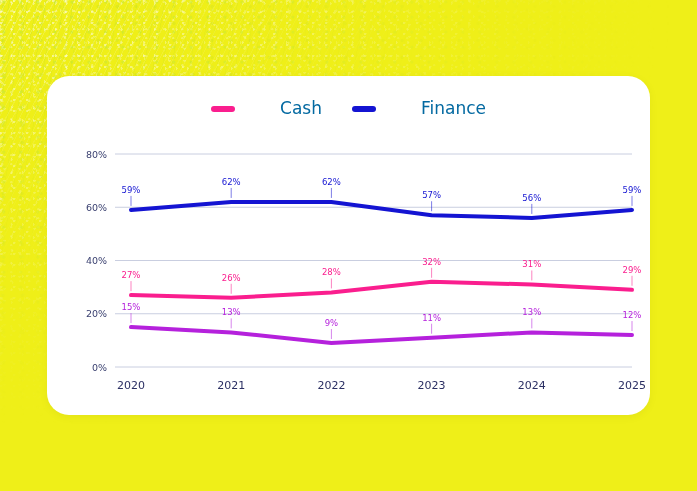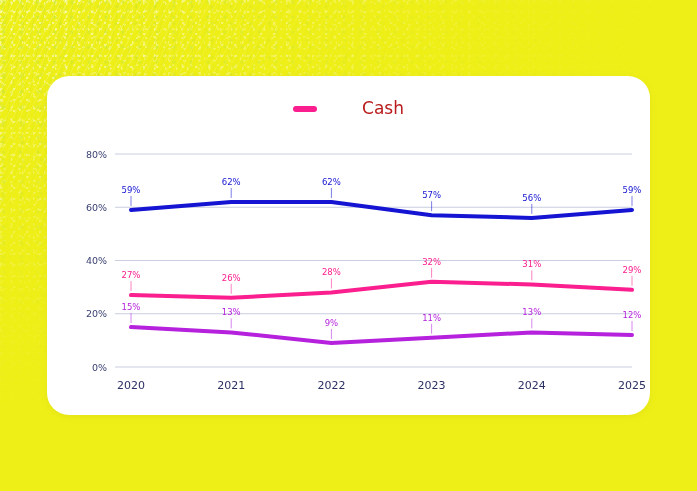--- a/index.html
+++ b/index.html
@@ -84,21 +84,21 @@
     gap: 9px;
   }
   .legend-swatch {
     width: 24px;
     height: 6px;
     border-radius: 3px;
     display: block;
   }
   .legend-label {
     font-size: 17px;
-    color: #b91c1c;
+    color: #0369a1;
     line-height: 1;
     white-space: nowrap;
     margin-left: 36px;
   }
 
   
   #plot-area {
     position: absolute;
     left: 0;
     top: 60px;
@@ -146,20 +146,24 @@
 
   <div id="grain-layer"></div>
   <div id="grain-streaks"></div>
 
   <div id="card">
 
     <div id="legend">
       <div class="legend-item">
         <span class="legend-swatch" style="background: rgb(250, 30, 142);"></span>
         <span class="legend-label">Cash</span>
+      </div>
+      <div class="legend-item">
+        <span class="legend-swatch" style="background: rgb(20, 20, 210);"></span>
+        <span class="legend-label">Finance</span>
       </div>
     </div>
 
     <div id="plot-area">
       <svg id="chart-svg" width="603" height="279" viewBox="0 0 603 279">
         <g id="grid-group">
             <line x1="68" x2="585" y1="231" y2="231" class="grid-line"></line>
             <line x1="68" x2="585" y1="177.75" y2="177.75" class="grid-line"></line>
             <line x1="68" x2="585" y1="124.5" y2="124.5" class="grid-line"></line>
             <line x1="68" x2="585" y1="71.25" y2="71.25" class="grid-line"></line>

